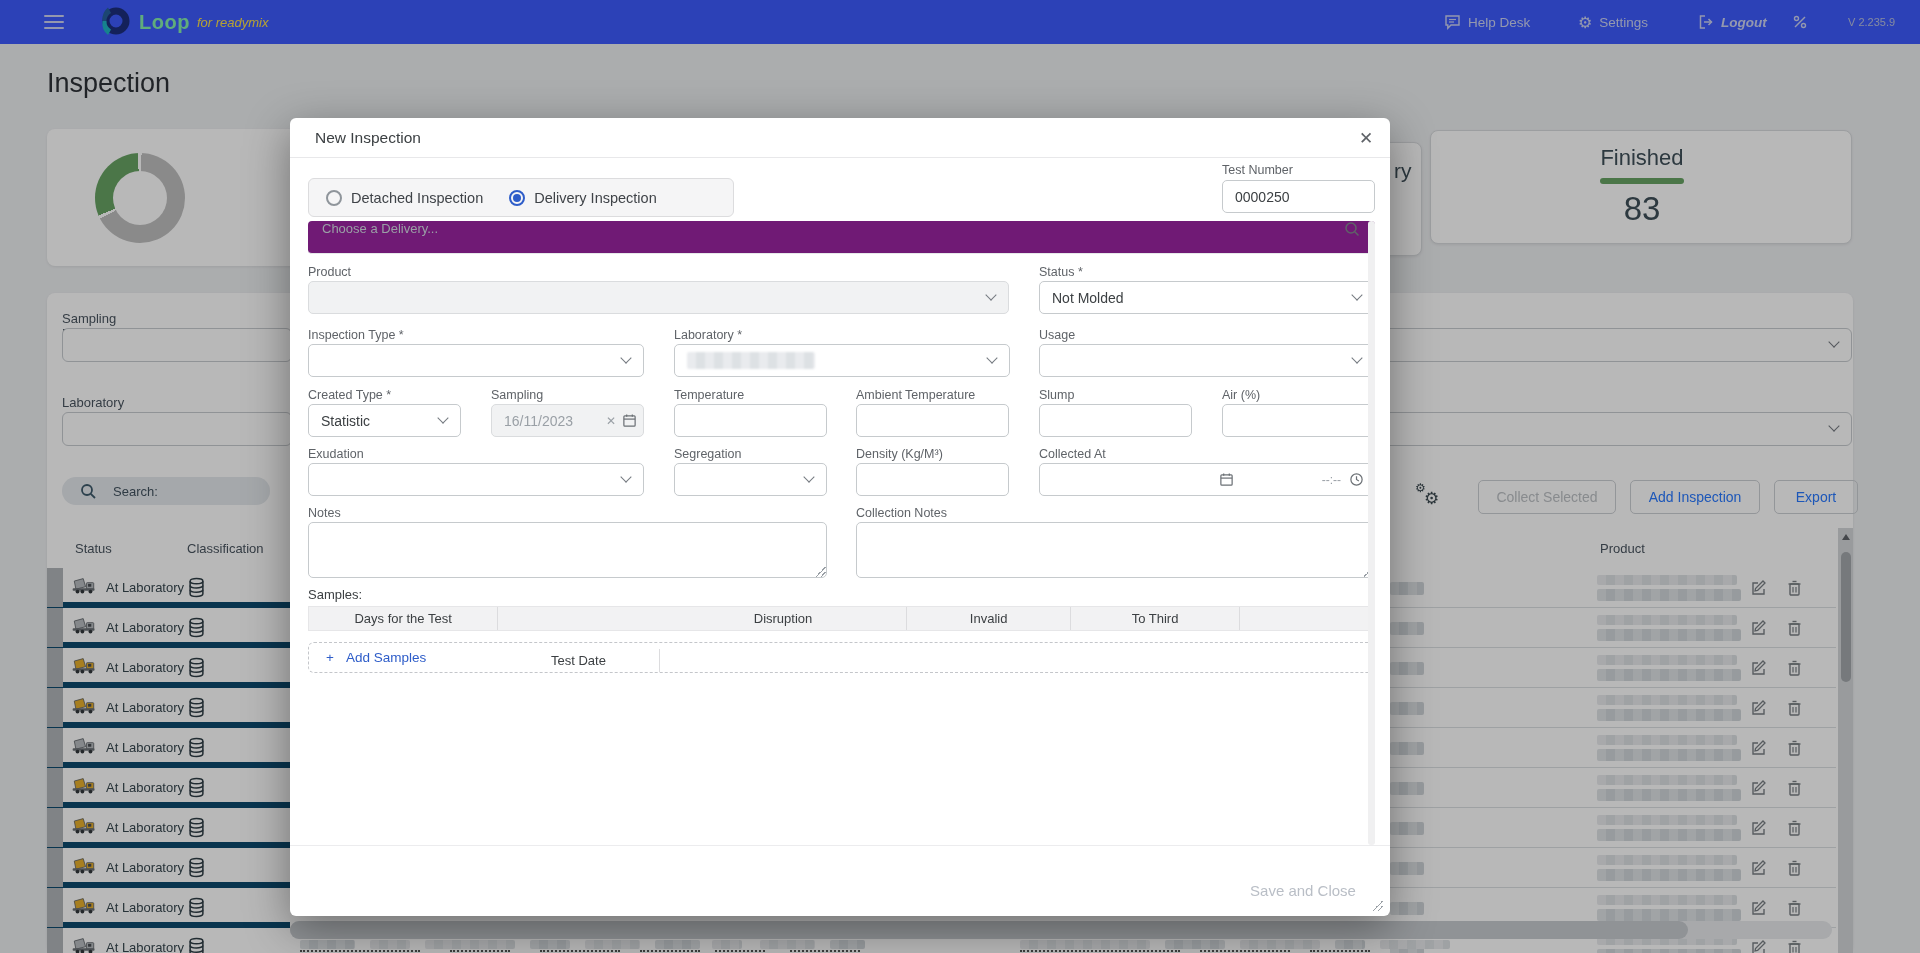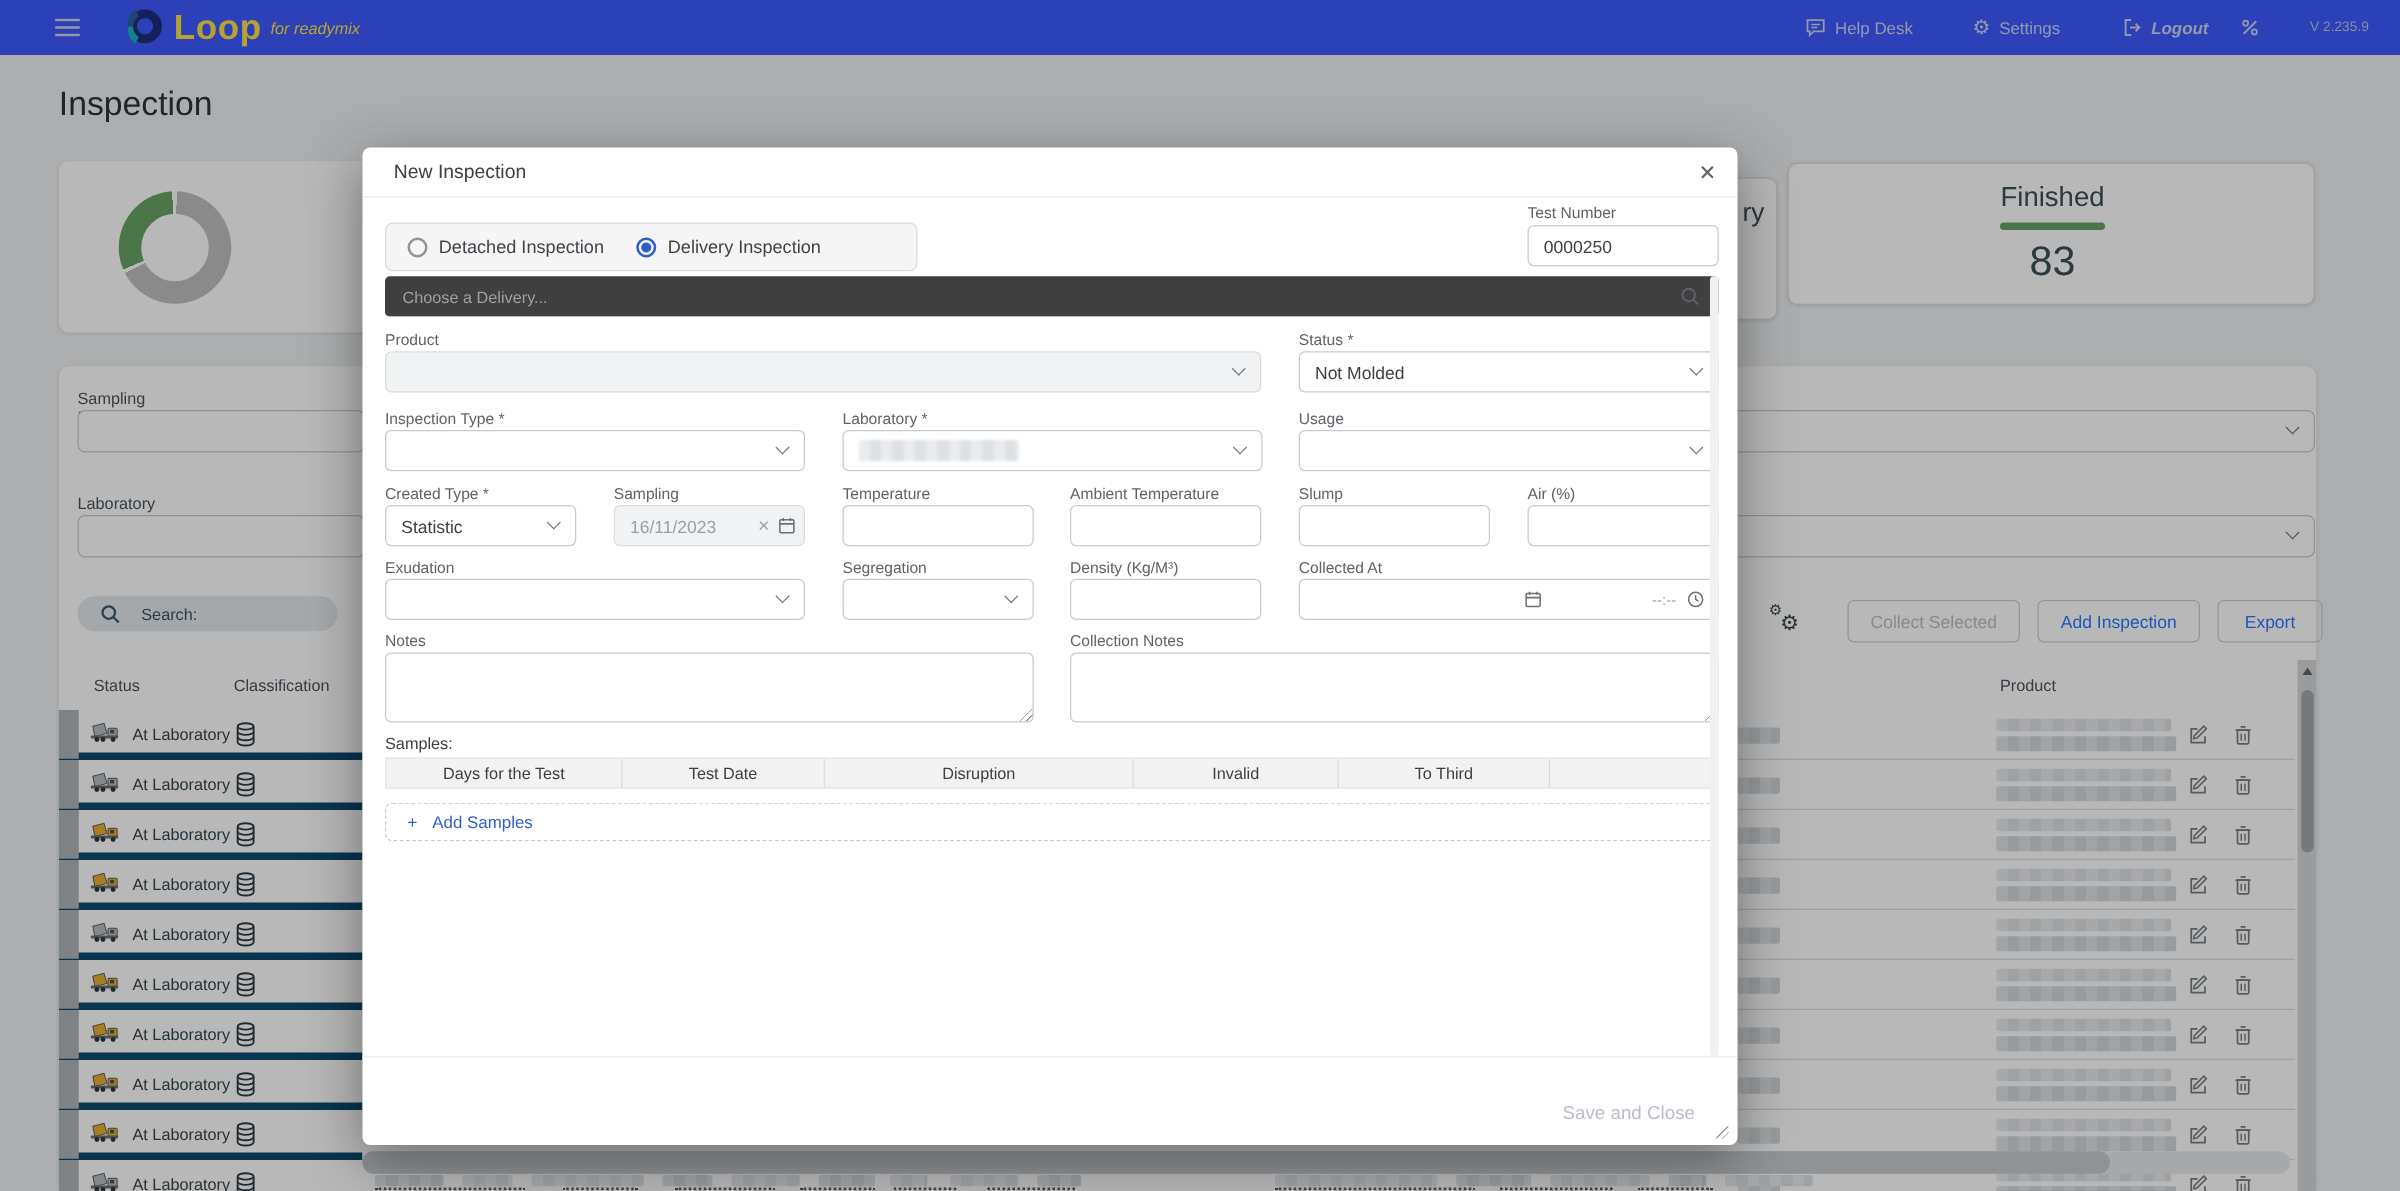--- a/index.html
+++ b/index.html
@@ -5,21 +5,21 @@
   * { margin:0; padding:0; box-sizing:border-box; }
   html,body { width:1920px; height:953px; overflow:hidden; }
   body { font-family:"Liberation Sans", sans-serif; background:#eef0f2; position:relative; }
   .abs { position:absolute; }
   #screen { position:absolute; left:0; top:0; width:1920px; height:953px; overflow:hidden; }
 
   
   #topbar { left:0; top:0; width:1920px; height:44px; background:#3d5afe; z-index:10; }
   .tb-item { position:absolute; top:0; height:44px; display:flex; align-items:center; gap:7px;
              color:#cdd3f2; font-size:13.5px; cursor:pointer; }
-  #brand-text { font-size:28px; font-weight:bold; color:#fde047; letter-spacing:.5px; }
+  #brand-text { font-size:20px; font-weight:bold; color:#86efac; letter-spacing:.5px; }
   #brand-tagline { font-size:13px; font-style:italic; color:#fde047; }
   #version { font-size:11px; color:#b9c0de; }
   .burger span { display:block; width:20px; height:2.5px; background:#cdd3f2; margin:3.5px 0; border-radius:1px; }
 
   
   #page { z-index:1; }
   #page-title { left:47px; top:68px; font-size:27px; font-weight:500; color:#2f3338; }
   .card { position:absolute; background:#fff; border-radius:8px; box-shadow:0 1px 3px rgba(0,0,0,.08); }
   .card.bordered { border:1px solid #d8dbde; }
   #donut { left:95px; top:153px; width:90px; height:90px; border-radius:50%;
@@ -78,22 +78,22 @@
   .radio-lbl { font-size:14.5px; color:#3f4348; }
 
   .flabel { font-size:12.5px; color:#5f6368; height:13px; white-space:nowrap; }
   .fbox { position:relative; margin-top:3px; height:33px; border:1px solid #c6cacd; border-radius:5px;
           background:#fff; display:flex; align-items:center; padding:0 12px; font-size:14px; color:#3c4043; }
   .fbox.disabled { background:#f1f2f3; border-color:#dadcde; color:#9aa0a6; }
   .chev { position:absolute; right:13px; top:50%; width:8px; height:8px; margin-top:-7px;
           border-right:1.6px solid #757a80; border-bottom:1.6px solid #757a80; transform:rotate(45deg); }
   .fld { position:absolute; }
 
-  #delivery-bar { left:18px; top:103px; width:1067px; height:33px; background:#404040; border-radius:4px;
-                  border-bottom:1px solid #e6e8ea; display:flex; align-items:center; padding:0 14px; }
+  #delivery-bar { left:18px; top:103px; width:1067px; height:33px; background:#701a75; border-radius:4px;
+                  border-bottom:1px solid #e6e8ea; display:flex; align-items:flex-start; padding:0 14px; }
   #delivery-bar span { font-size:13px; color:#9aa0a6; flex:1; }
 
   textarea.notes { position:absolute; border:1px solid #c6cacd; border-radius:5px; resize:none;
                    font-family:"Liberation Sans",sans-serif; font-size:13px; padding:6px 8px; color:#3c4043; }
   .rszmark { position:absolute; width:10px; height:10px;
              background:linear-gradient(135deg,transparent 0 45%,#9aa0a6 45% 52%,transparent 52% 70%,#9aa0a6 70% 77%,transparent 77%); }
 
   #samples-label { left:18px; top:469px; font-size:13px; color:#3c4043; }
   #samples-head { left:18px; top:488px; width:1066px; height:25px; background:#f2f2f3; border:1px solid #e6e6e8; display:flex; }
   .shcell { height:23px; border-right:1px solid #dcdcde; display:flex; align-items:center; justify-content:center;
@@ -825,21 +825,21 @@
     <div class="flabel abs" style="left:18px; top:388px;">Notes</div>
     <textarea class="notes" style="left: 18px; top: 404px; width: 519px; height: 56px;"></textarea>
     <div class="rszmark abs" style="left:526px; top:449px;"></div>
     <div class="flabel abs" style="left:566px; top:388px;">Collection Notes</div>
     <textarea class="notes" style="left: 566px; top: 404px; width: 519px; height: 56px;"></textarea>
     <div class="rszmark abs" style="left:1074px; top:449px;"></div>
 
     <div id="samples-label" class="abs">Samples:</div>
     <div id="samples-head" class="abs">
         <div class="shcell" style="width: 191px;">Days for the Test</div>
-        <div class="shcell" style="width: 163px;">Test Date</div>
+        <div class="shcell" style="width: 163px; margin-top: 42px;">Test Date</div>
         <div class="shcell" style="width: 250px;">Disruption</div>
         <div class="shcell" style="width: 165px;">Invalid</div>
         <div class="shcell" style="width: 171px;">To Third</div>
         <div class="shcell" style="width: 134px;"></div>
       </div>
     <div id="add-samples" class="abs">
       <span>+</span>
       <span>Add Samples</span>
     </div>
 

